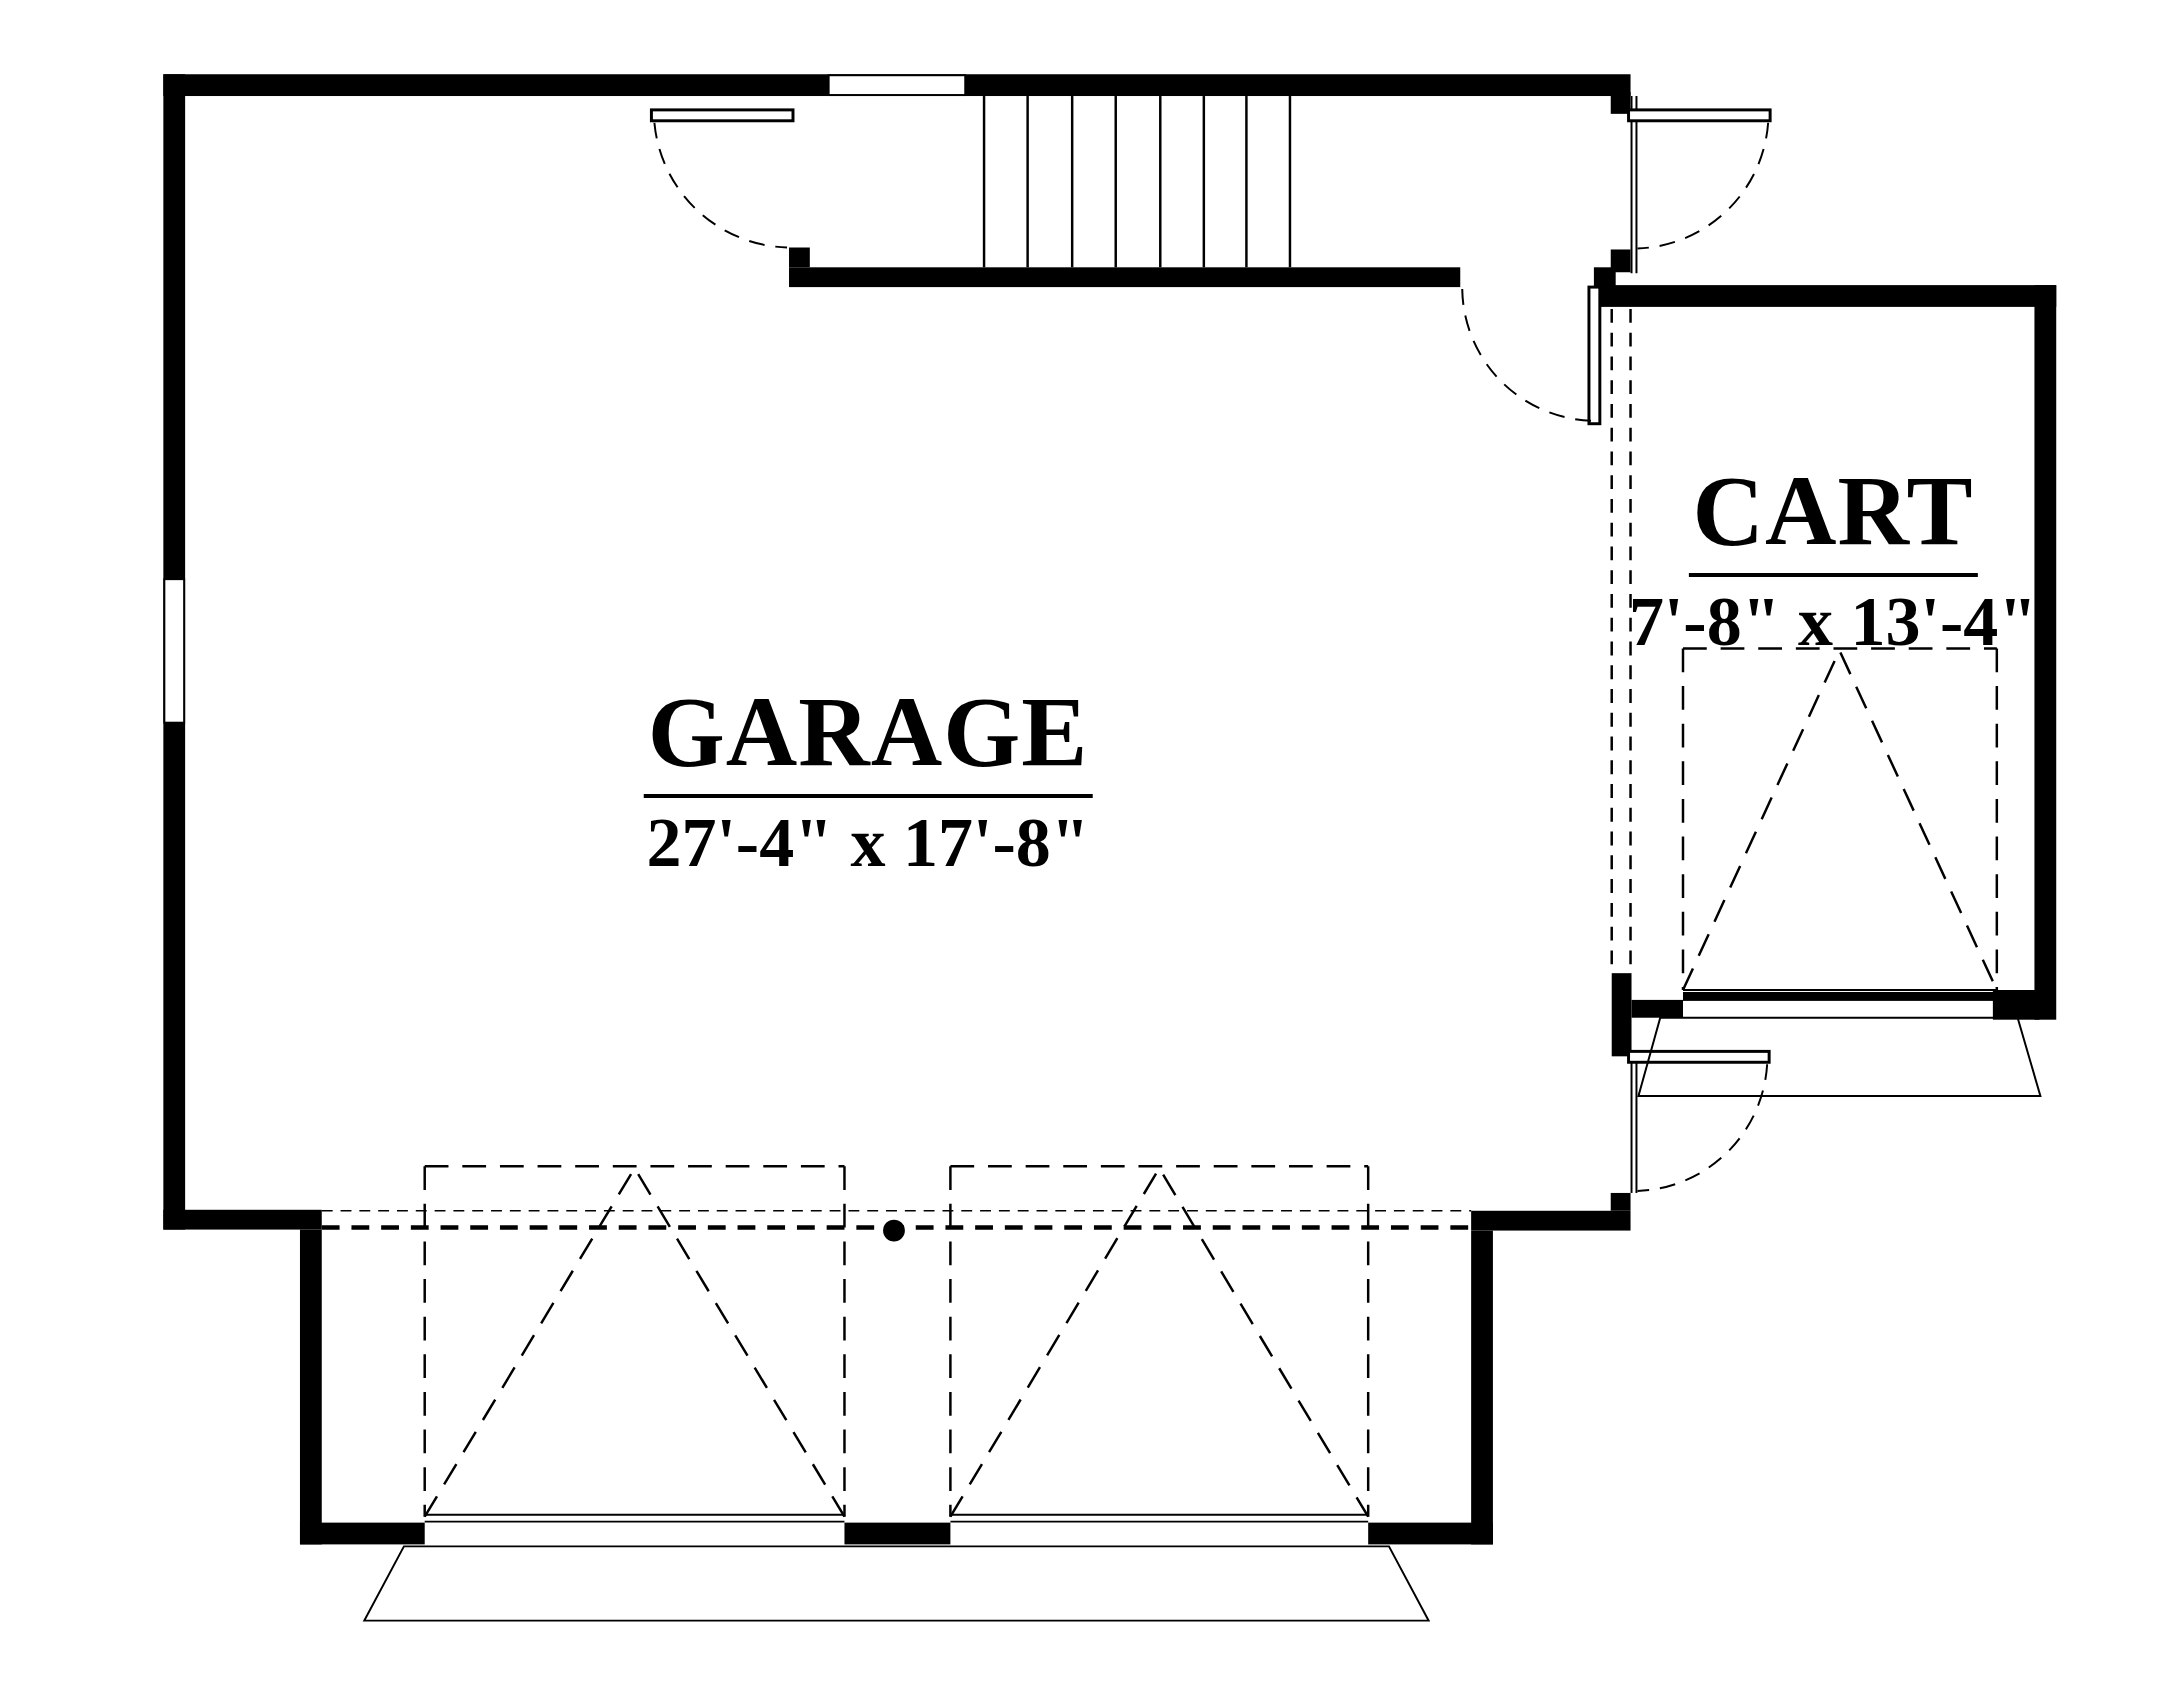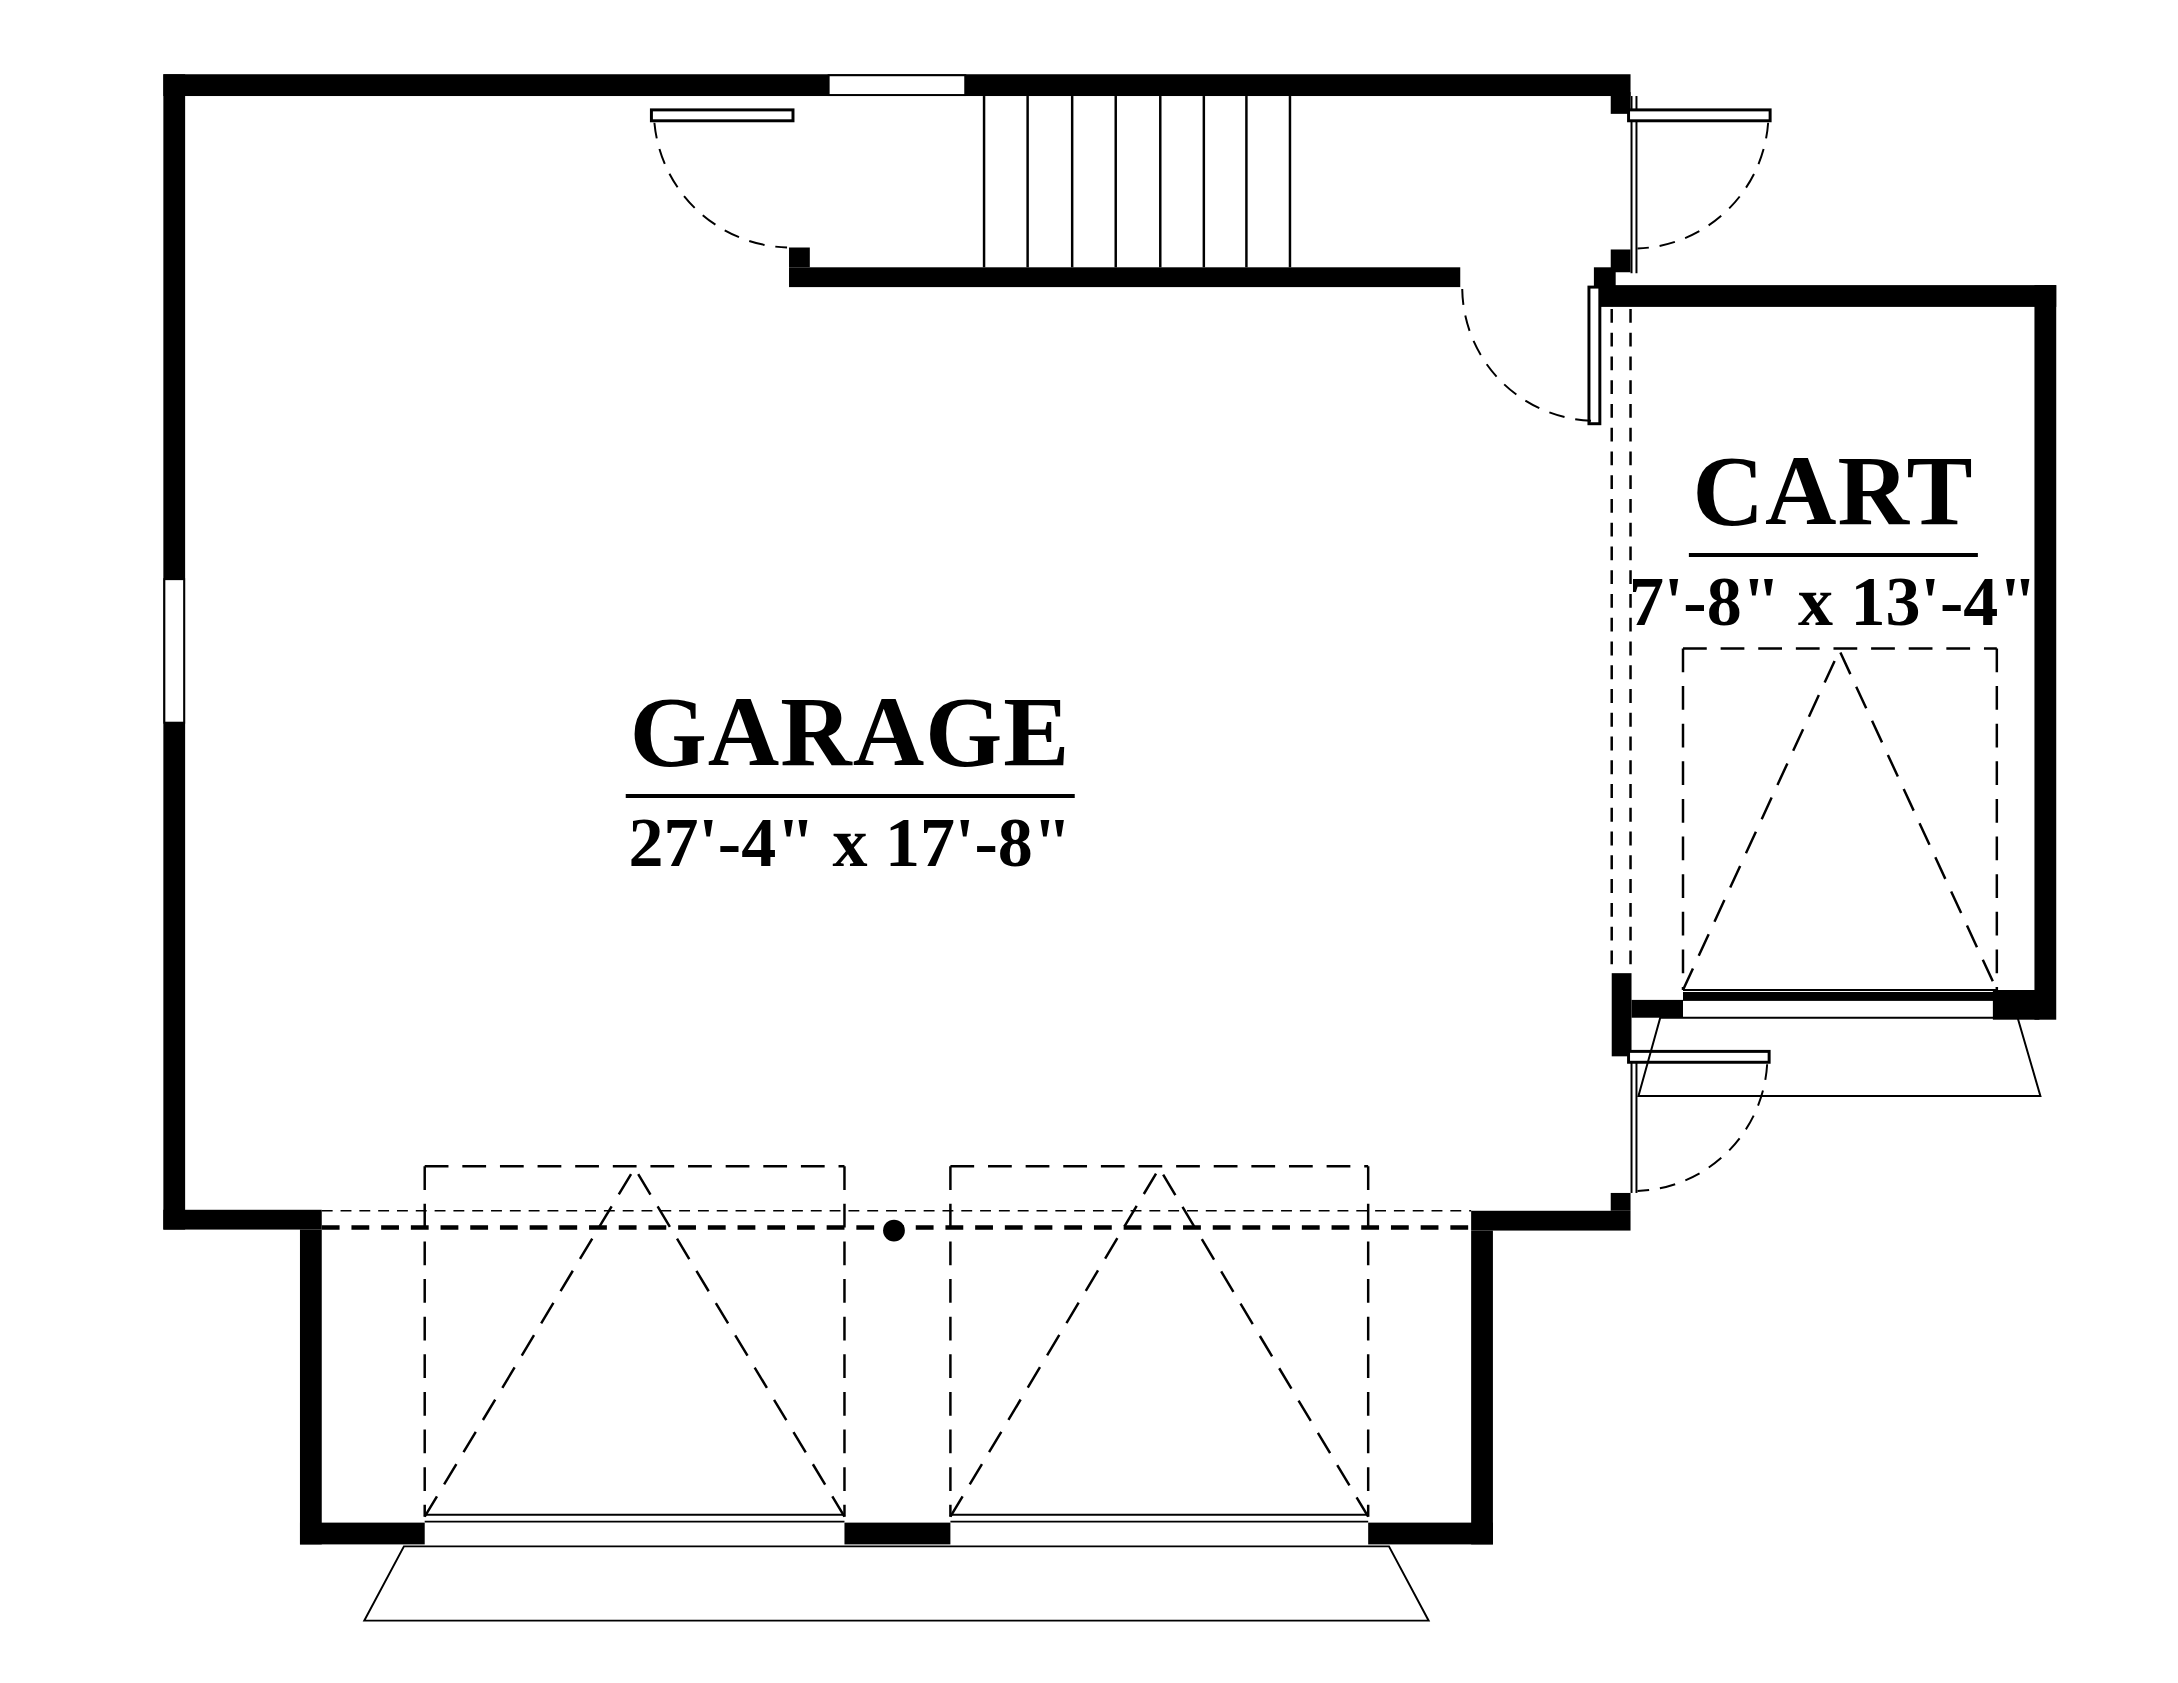--- a/index.html
+++ b/index.html
@@ -26,22 +26,22 @@
     padding:0 4px 10px 4px;
     border-bottom:4px solid #000;
     display:inline-block;
   }
   .room-dims {
     font-size:70px;
     line-height:1.0;
     margin-top:10px;
     letter-spacing:0px;
   }
-  #garage-label { left:850px; top:681px; }
-  #cart-label  { left:1833px; top:440px; }
+  #garage-label { left:868px; top:681px; }
+  #cart-label  { left:1833px; top:460px; }
 </style>
 </head>
 <body>
 
 <div id="plan">
 
   <svg width="2178" height="1683" viewBox="0 0 2200 1700">
 
     <g fill="#000" stroke="none">
 

